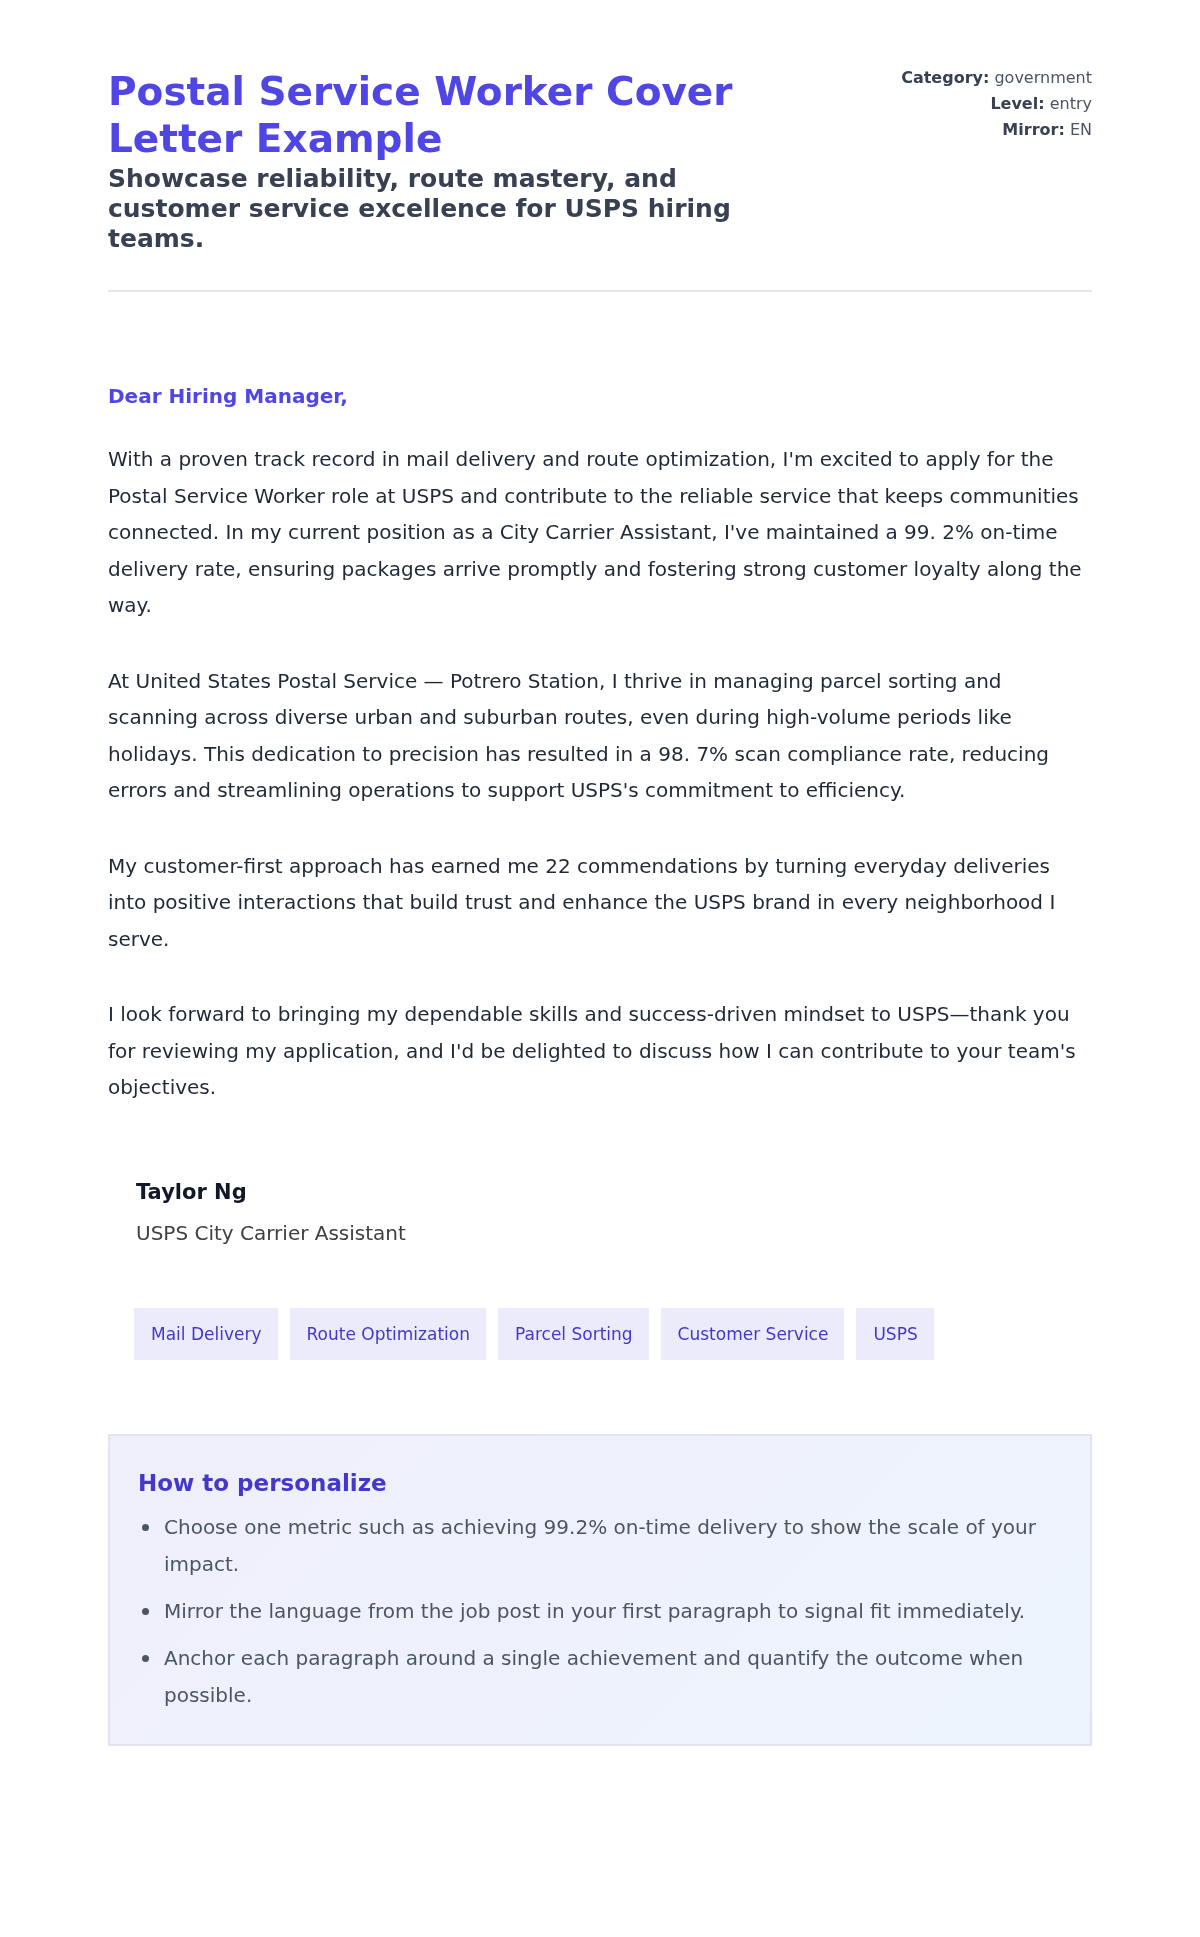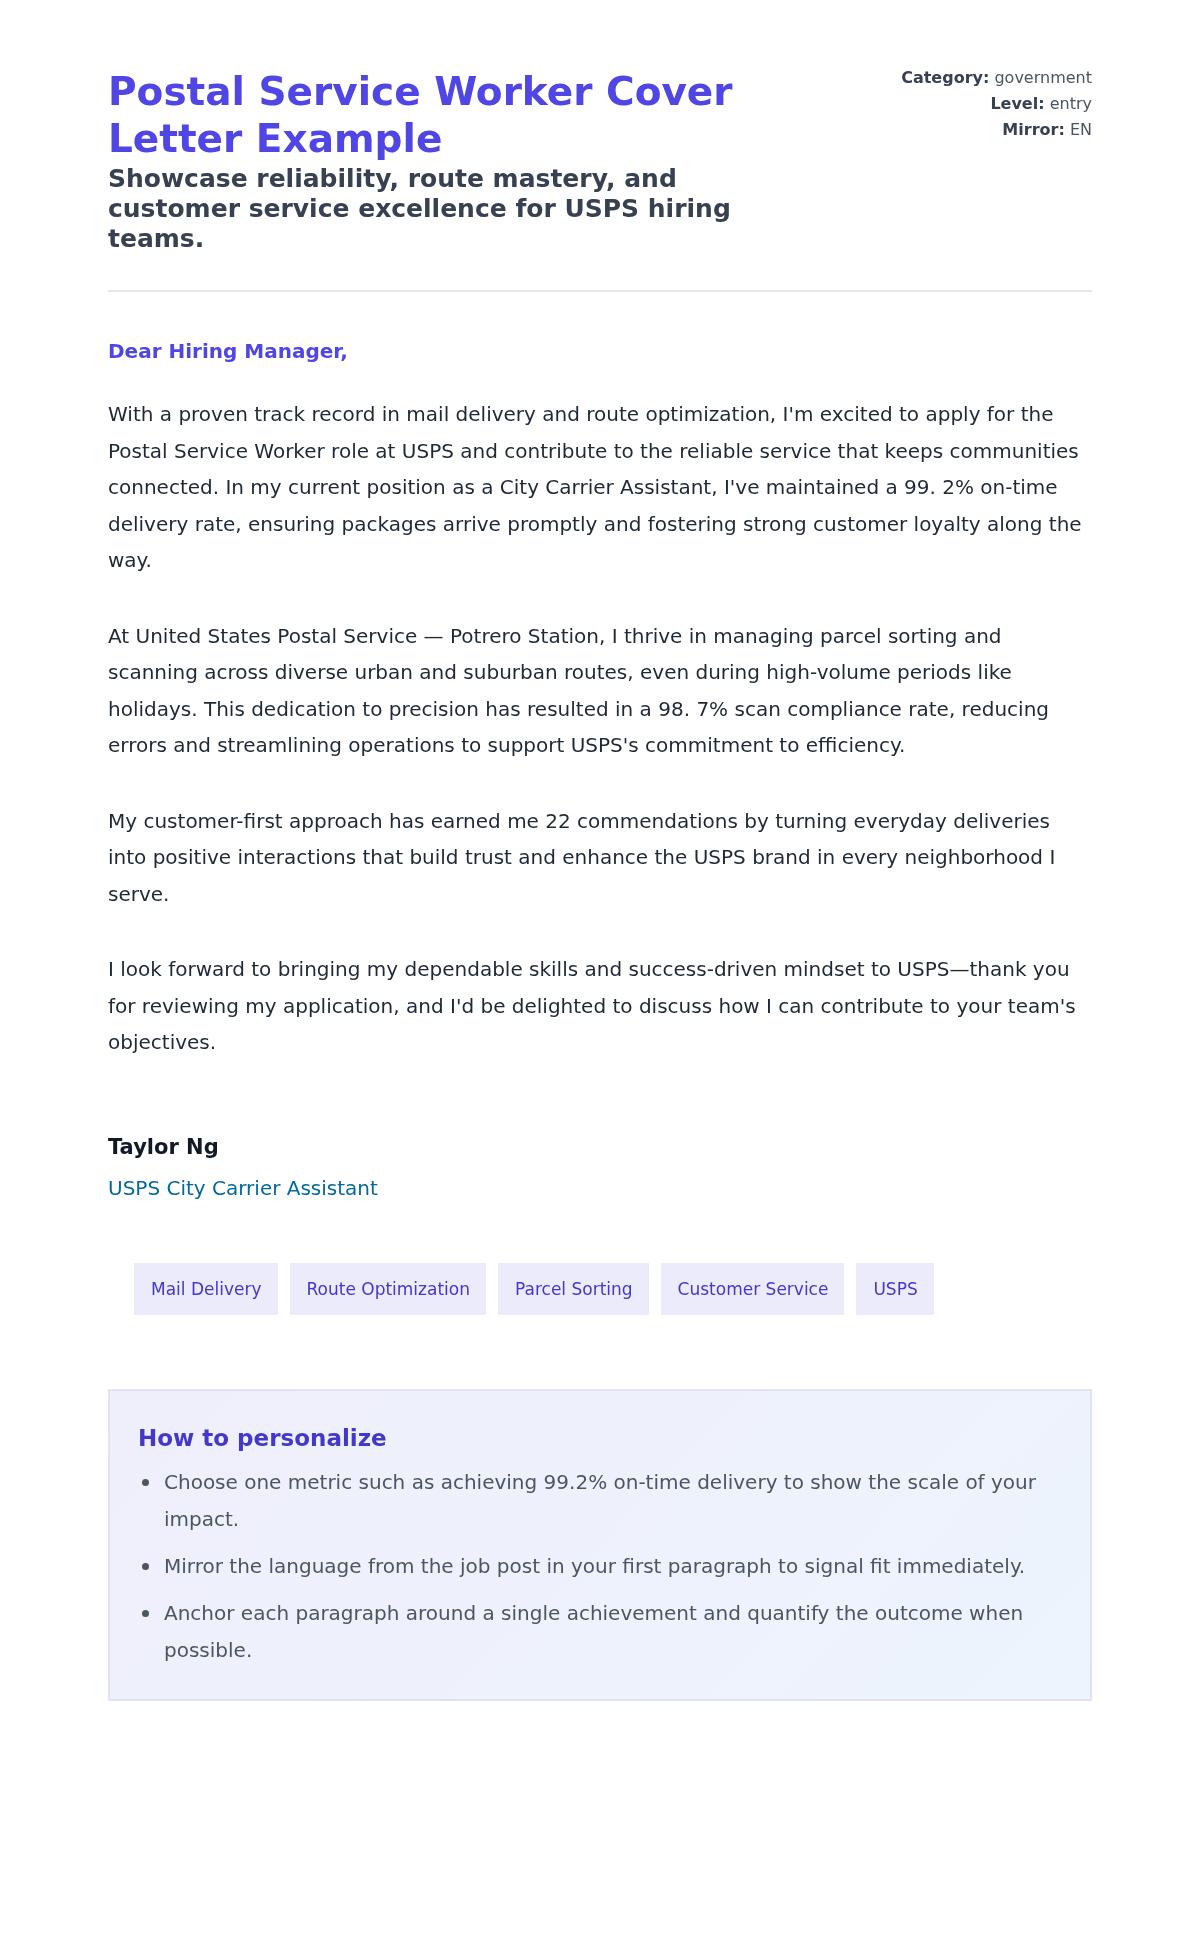--- a/index.html
+++ b/index.html
@@ -48,39 +48,40 @@
   .meta-row { margin-bottom: 6px; }
   .meta-row:first-child { margin-bottom: 6px; }
   .meta-key { font-weight: bold; color: #374151; }
   .letter { padding-top: 46px; }
   .greeting {
     font-size: 20px;
     line-height: 26px;
     font-weight: bold;
     color: #4f46e5;
     margin-bottom: 32px;
+    margin-top: 45px;
   }
   .para {
     font-size: 20px;
     line-height: 36.5px;
     color: #1f2937;
     margin-bottom: 39px;
   }
-  .signature { margin-top: 72px; }
+  .signature { margin-top: 72px; margin-left: 28px; }
   .sig-name {
     font-size: 21px;
     line-height: 28px;
     font-weight: bold;
     color: #111827;
   }
   .sig-title {
     margin-top: 14px;
     font-size: 20px;
     line-height: 26px;
-    color: #0369a1;
+    color: #404040;
   }
   .tags {
     margin-top: 62px;
     display: flex;
     gap: 12px;
     padding-left: 26px;
   }
   .tag {
     background: #ecebfb;
     color: #4338ca;

